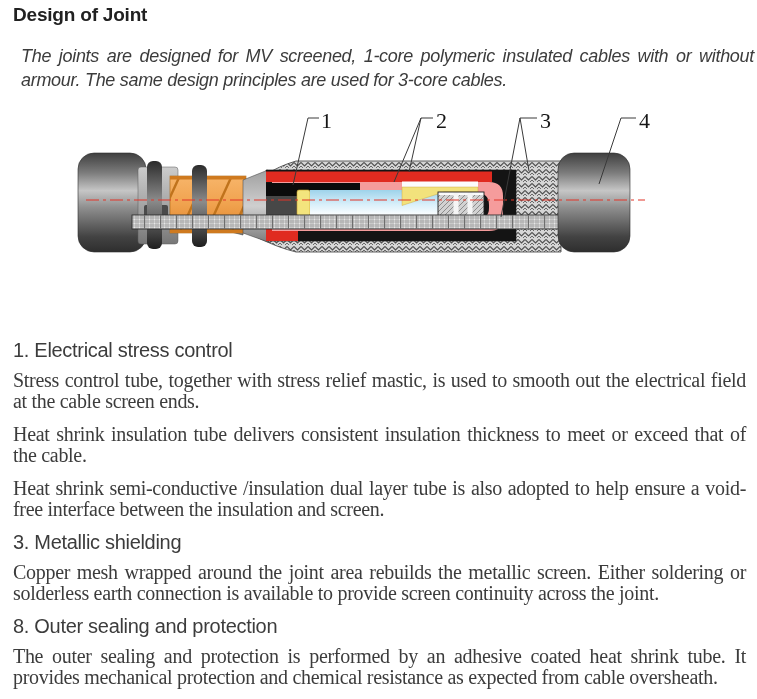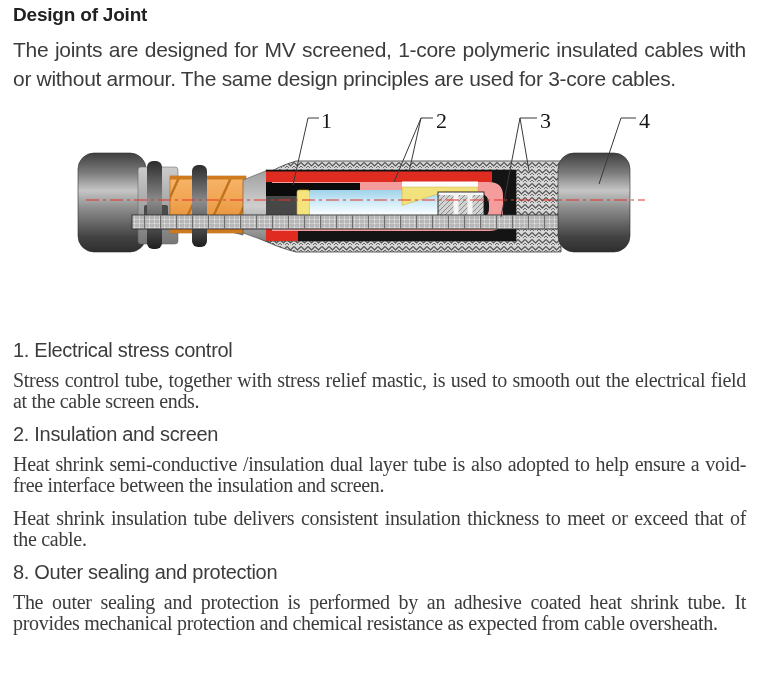--- a/index.html
+++ b/index.html
@@ -1,19 +1,19 @@
 <!DOCTYPE html>
 <html><head>
 <meta charset="utf-8">
 <style>
   html,body{margin:0;padding:0;background:#ffffff;}
   body{width:757px;height:699px;font-family:"Liberation Sans",sans-serif;color:#3c3c3c;}
   .page{position:relative;width:757px;height:699px;overflow:hidden;background:#fff;}
   .title{position:absolute;left:13px;top:4px;font-size:19px;font-weight:700;color:#212121;letter-spacing:-0.2px;}
-  .intro{position:absolute;left:13px;top:36px;width:733px;font-size:21px;line-height:1.36;letter-spacing:-0.3px;text-align:justify;margin:0;}
+  .intro{position:absolute;left:13px;top:36px;width:733px;font-size:18px;line-height:1.36;letter-spacing:-0.3px;text-align:justify;margin:8px;font-style:italic;}
   .diagram-wrap{position:absolute;left:0;top:100px;width:757px;height:170px;}
   .sections{position:absolute;left:13px;top:340px;width:733px;font-size:20px;letter-spacing:-0.3px;}
   .sec-heading{margin:0 0 10px;line-height:20px;font-weight:400;color:#3c3c3c;}
   .sec-para{margin:0 0 12px;line-height:21px;text-align:justify;font-family:Liberation Serif, serif;}
   .callout-label{font-family:"Liberation Serif",serif;font-size:22px;fill:#151515;}
   .leader{stroke:#3a3a3a;stroke-width:1;fill:none;}
 </style>
 </head>
 <body>
 
@@ -156,23 +156,26 @@
       </g>
     </svg>
   </div>
 
   <div class="sections">
     <div class="section">
       <p class="sec-heading">1. Electrical stress control</p>
       <p class="sec-para">Stress control tube, together with stress relief mastic, is used to smooth out the electrical field at the cable screen ends.</p>
     </div>
     <div class="section">
-      <p class="sec-heading">2. Insulation and screen</p>
+      <p class="sec-para">Heat shrink insulation tube delivers consistent insulation thickness to meet or exceed that of the cable.</p>
       <p class="sec-para">Heat shrink semi-conductive /insulation dual layer tube is also adopted to help ensure a void-free interface between the insulation and screen.</p>
-      <p class="sec-para">Heat shrink insulation tube delivers consistent insulation thickness to meet or exceed that of the cable.</p>
+    </div>
+    <div class="section">
+      <p class="sec-heading">3. Metallic shielding</p>
+      <p class="sec-para">Copper mesh wrapped around the joint area rebuilds the metallic screen. Either soldering or solderless earth connection is available to provide screen continuity across the joint.</p>
     </div>
     <div class="section">
       <p class="sec-heading">8. Outer sealing and protection</p>
       <p class="sec-para" style="margin-bottom:16px;">The outer sealing and protection is performed by an adhesive coated heat shrink tube. It provides mechanical protection and chemical resistance as expected from cable oversheath.</p>
     </div>
   </div>
 
 </div>
 
 </body></html>

